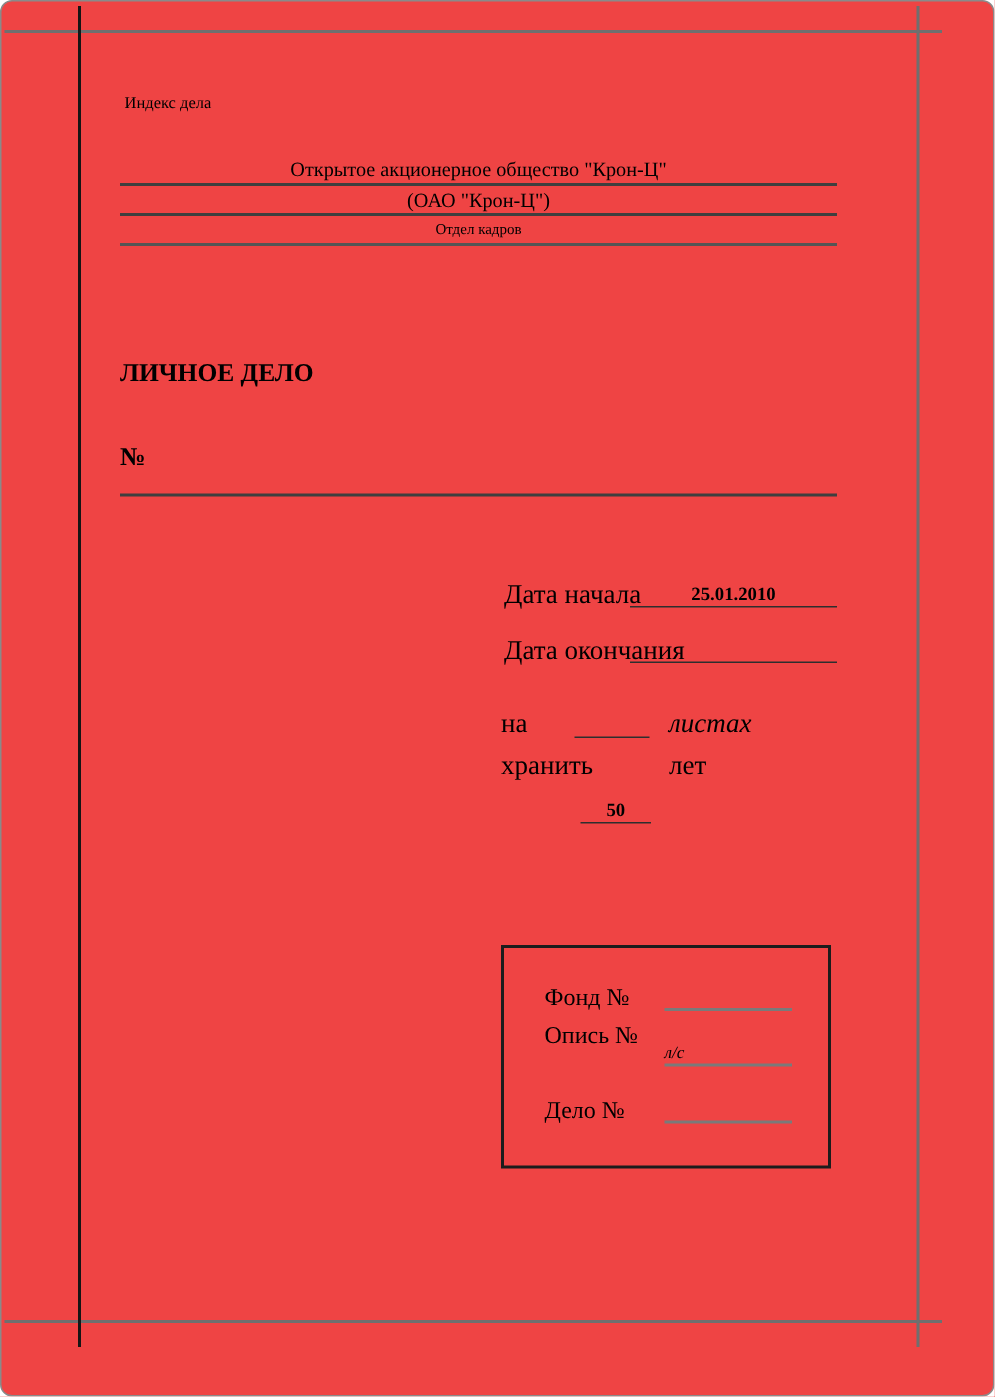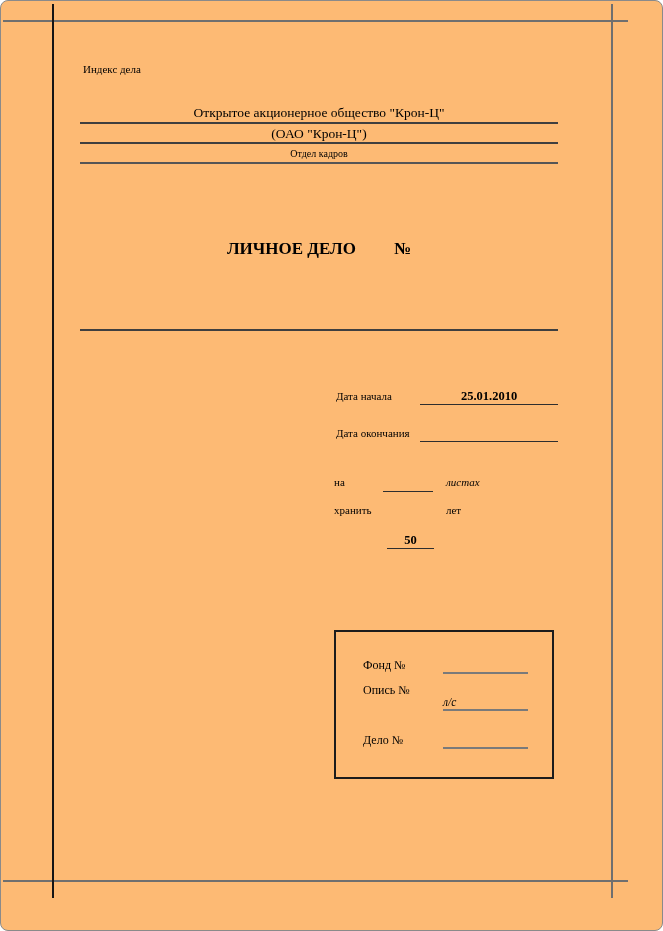--- a/index.html
+++ b/index.html
@@ -1,19 +1,19 @@
 <!DOCTYPE html>
 <html><head>
 <meta charset="utf-8">
 <style>
   html,body{margin:0;padding:0;background:#fff;}
   .page{
     position:relative;
     width:663px;height:931px;
-    background:#fdba74;
+    background:#ef4444;
     border:1px solid #8a8a8a;
     border-radius:8px;
     box-sizing:border-box;
     overflow:hidden;
     font-family:"Liberation Serif","DejaVu Serif",serif;
     color:#000;
   }
   
   .mline{position:absolute;}
   .mline.h-top{left:2px;top:19px;width:625px;height:2px;background:#6f6f6f;}
@@ -23,43 +23,43 @@
 
   .abs{position:absolute;}
   .index-label{left:82px;top:62px;font-size:11px;}
 
   .hdr-row{left:79px;width:478px;text-align:center;box-sizing:border-box;}
   .hdr1{top:103px;height:20px;line-height:18px;font-size:13.5px;border-bottom:2px solid #3f3f3f;}
   .hdr2{top:125px;height:18px;line-height:16px;font-size:13.5px;border-bottom:2px solid #3f3f3f;}
   .hdr3{top:145px;height:18px;line-height:15px;font-size:10px;border-bottom:2px solid #555;}
 
   .title-row{left:79px;top:239px;width:478px;display:flex;justify-content:center;gap:38px;
-             font-size:17px;font-weight:bold;line-height:18px;}
+             font-size:17px;font-weight:bold;line-height:18px;flex-direction:column;}
   .person-name{left:79px;top:286px;width:478px;text-align:center;font-size:24px;font-weight:bold;line-height:26px;}
   .heading-line{left:79px;top:328px;width:478px;height:0;border-top:2px solid #3f3f3f;}
   .heading-caption{left:79px;top:332px;width:478px;text-align:center;font-size:8px;color:#111;}
 
-  .lbl{font-size:11px;line-height:15px;}
+  .lbl{font-size:18px;line-height:15px;}
   .fill-line{box-sizing:border-box;border-bottom:1.5px solid #2e2e2e;text-align:center;
              font-size:12.5px;line-height:16px;height:17px;font-weight:bold;}
 
   .lbl-start{left:335px;top:388px;}
   .line-start{left:419px;top:387px;width:138px;}
   .lbl-end{left:335px;top:425px;}
   .line-end{left:419px;top:424px;width:138px;}
 
   .lbl-on{left:333px;top:474px;}
   .line-sheets{left:382px;top:474px;width:50px;}
   .lbl-sheets{left:445px;top:474px;font-style:italic;}
   .lbl-keep{left:333px;top:502px;}
   .line-years{left:386px;top:531px;width:47px;}
   .lbl-years{left:445px;top:502px;}
 
   .archive-box{left:333px;top:629px;width:220px;height:149px;border:2px solid #1c1c1c;box-sizing:border-box;}
-  .box-lbl{font-size:12px;line-height:15px;}
+  .box-lbl{font-size:16px;line-height:15px;}
   .box-line{box-sizing:border-box;border-bottom:2px solid #7a7a7a;text-align:left;
             font-size:11.5px;line-height:15px;height:16px;}
   .lbl-fund{left:362px;top:657px;}
   .line-fund{left:442px;top:657px;width:85px;}
   .lbl-inv{left:362px;top:682px;text-align:center;}
   .line-inv{left:442px;top:694px;width:85px;font-style:italic;}
   .lbl-case{left:362px;top:732px;}
   .line-case{left:442px;top:732px;width:85px;}
 </style>
 </head>

